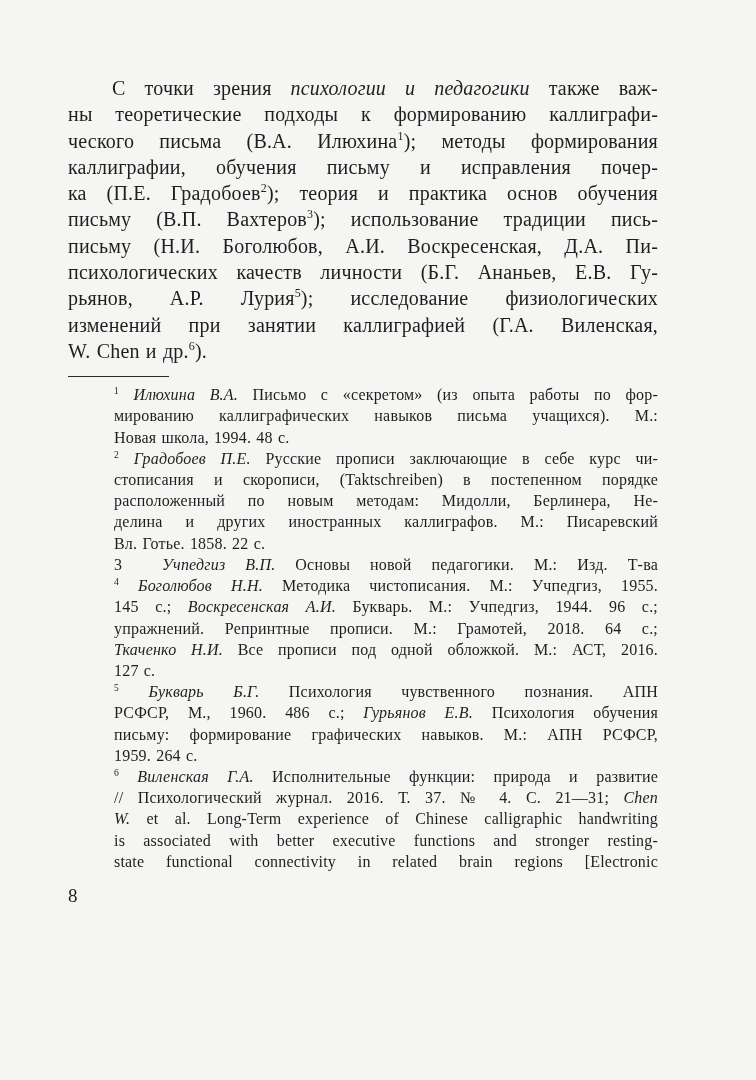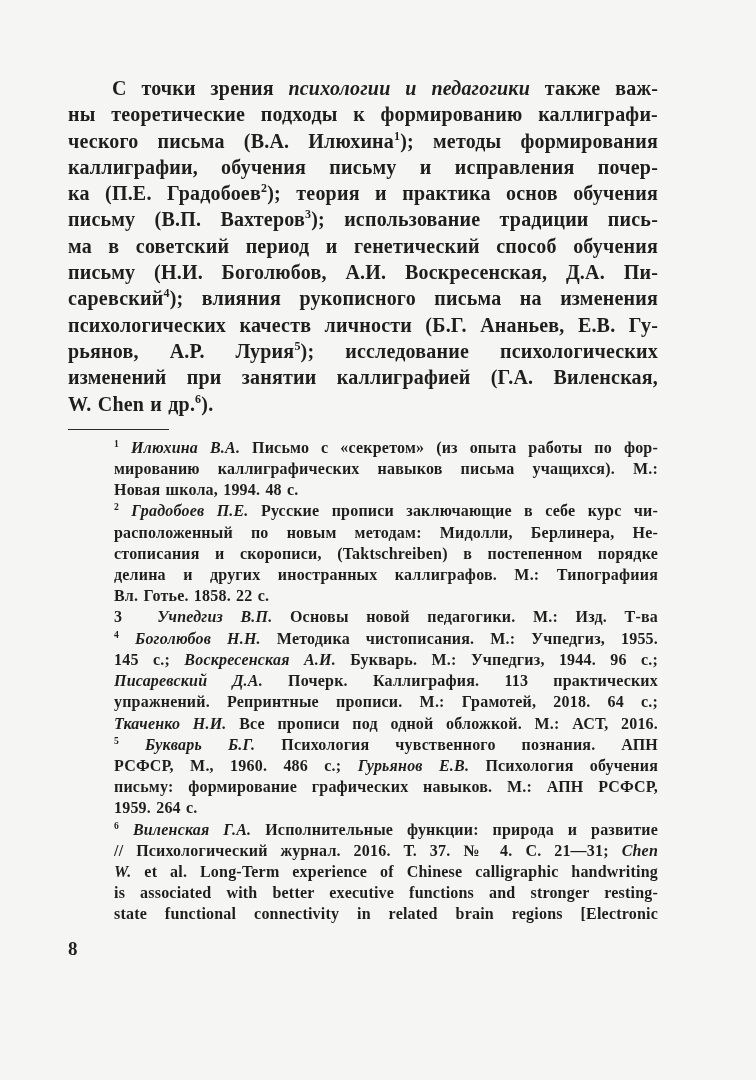--- a/index.html
+++ b/index.html
@@ -7,21 +7,20 @@
     width: 756px; height: 1080px;
     background: #f5f5f3;
     font-family: "Liberation Serif", "DejaVu Serif", serif;
     color: #1e1e1e;
     overflow: hidden;
   }
   .page {
     box-sizing: border-box;
     width: 756px; height: 876px;
     padding: 75px 98px 0 68px;
-    font-weight: bold;
   }
   .line {
     text-align: justify;
     overflow: hidden;
     letter-spacing: 0.2px;
     word-spacing: 1px;
   }
   .line.stretch { text-align-last: justify; -moz-text-align-last: justify; }
   .line.indent { text-indent: 44px; }
   .it { font-style: italic; }
@@ -54,51 +53,49 @@
 <body>
 
 <div class="page">
   <div class="body-text">
       <div class="line stretch indent"><span>С точки зрения </span><span class="it">психологии и педагогики</span><span> также важ-</span></div>
       <div class="line stretch"><span>ны теоретические подходы к формированию каллиграфи-</span></div>
       <div class="line stretch"><span>ческого письма (В.А. Илюхина</span><sup>1</sup><span>); методы формирования</span></div>
       <div class="line stretch"><span>каллиграфии, обучения письму и исправления почер-</span></div>
       <div class="line stretch"><span>ка (П.Е. Градобоев</span><sup>2</sup><span>); теория и практика основ обучения</span></div>
       <div class="line stretch"><span>письму (В.П. Вахтеров</span><sup>3</sup><span>); использование традиции пись-</span></div>
-      <div class="line stretch"><span>ма в советский период и генетический способ обучения</span></div>
       <div class="line stretch"><span>письму (Н.И. Боголюбов, А.И. Воскресенская, Д.А. Пи-</span></div>
-      <div class="line stretch"><span>саревский</span><sup>4</sup><span>); влияния рукописного письма на изменения</span></div>
       <div class="line stretch"><span>психологических качеств личности (Б.Г. Ананьев, Е.В. Гу-</span></div>
-      <div class="line stretch"><span>рьянов, А.Р. Лурия</span><sup>5</sup><span>); исследование психологических</span></div>
+      <div class="line stretch"><span>рьянов, А.Р. Лурия</span><sup>5</sup><span>); исследование физиологических</span></div>
       <div class="line stretch"><span>изменений при занятии каллиграфией (Г.А. Виленская,</span></div>
       <div class="line"><span>W. Chen и др.</span><sup>6</sup><span>).</span></div>
     </div>
   <div class="fn-rule"></div>
   <div class="footnotes">
       <div class="footnote">
         <div class="line stretch"><sup>1</sup><span>&nbsp;</span><span class="it">Илюхина В.А.</span><span> Письмо с «секретом» (из опыта работы по фор-</span></div>
         <div class="line stretch"><span>мированию каллиграфических навыков письма учащихся). М.:</span></div>
         <div class="line"><span>Новая школа, 1994. 48 с.</span></div>
       </div>
       <div class="footnote">
         <div class="line stretch"><sup>2</sup><span>&nbsp;</span><span class="it">Градобоев П.Е.</span><span> Русские прописи заключающие в себе курс чи-</span></div>
+        <div class="line stretch"><span>стописания и скорописи, (Taktschreiben) в постепенном порядке</span></div>
         <div class="line stretch"><span>расположенный по новым методам: Мидолли, Берлинера, Не-</span></div>
-        <div class="line stretch"><span>стописания и скорописи, (Taktschreiben) в постепенном порядке</span></div>
-        <div class="line stretch"><span>делина и других иностранных каллиграфов. М.: Типографиия</span></div>
+        <div class="line stretch"><span>делина и других иностранных каллиграфов. М.: Писаревский</span></div>
         <div class="line"><span>Вл. Готье. 1858. 22 с.</span></div>
       </div>
       <div class="footnote">
         <div class="line stretch"><span>3&nbsp;&nbsp;</span><span class="it">Учпедгиз В.П.</span><span> Основы новой педагогики. М.: Изд. Т-ва</span></div>
       </div>
       <div class="footnote">
         <div class="line stretch"><sup>4</sup><span>&nbsp;</span><span class="it">Боголюбов Н.Н.</span><span> Методика чистописания. М.: Учпедгиз, 1955.</span></div>
         <div class="line stretch"><span>145 с.; </span><span class="it">Воскресенская А.И.</span><span> Букварь. М.: Учпедгиз, 1944. 96 с.;</span></div>
-        <div class="line stretch"><span class="it">Писаревский Д.А.</span><span> Почерк. Каллиграфия. 113 практических</span></div>
         <div class="line stretch"><span>упражнений. Репринтные прописи. М.: Грамотей, 2018. 64 с.;</span></div>
         <div class="line stretch"><span class="it">Ткаченко Н.И.</span><span> Все прописи под одной обложкой. М.: АСТ, 2016.</span></div>
+        <div class="line"><span>127 с.</span></div>
       </div>
       <div class="footnote">
         <div class="line stretch"><sup>5</sup><span>&nbsp;</span><span class="it">Букварь Б.Г.</span><span> Психология чувственного познания. АПН</span></div>
         <div class="line stretch"><span>РСФСР, М., 1960. 486 с.; </span><span class="it">Гурьянов Е.В.</span><span> Психология обучения</span></div>
         <div class="line stretch"><span>письму: формирование графических навыков. М.: АПН РСФСР,</span></div>
         <div class="line"><span>1959. 264 с.</span></div>
       </div>
       <div class="footnote">
         <div class="line stretch"><sup>6</sup><span>&nbsp;</span><span class="it">Виленская Г.А.</span><span> Исполнительные функции: природа и развитие</span></div>
         <div class="line stretch"><span>// Психологический журнал. 2016. Т. 37. № 4. С. 21—31; </span><span class="it">Chen</span></div>

